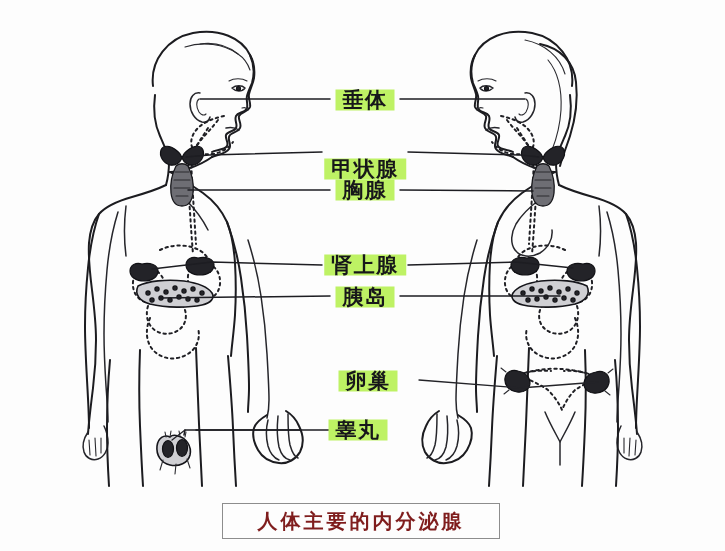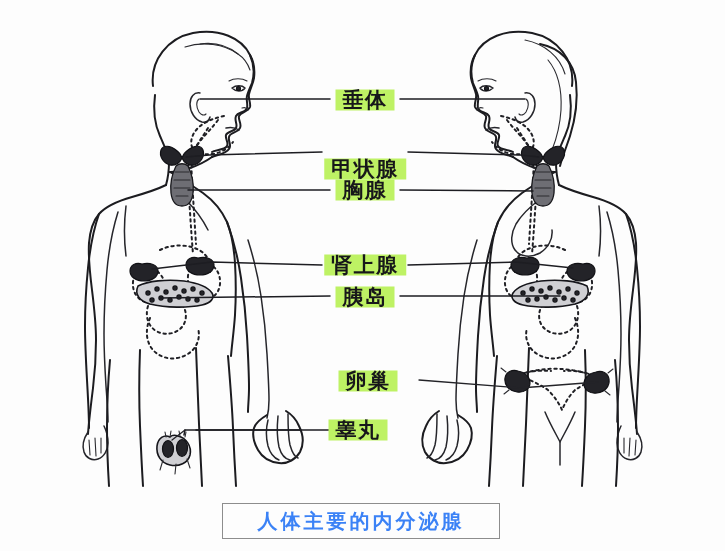--- a/index.html
+++ b/index.html
@@ -57,21 +57,21 @@
     background: #fdfdfd;
     display: flex;
     align-items: center;
     justify-content: center;
     box-sizing: border-box;
   }
   .caption-text {
     font-family: "DejaVu Sans", "Liberation Sans", sans-serif;
     font-size: 20px;
     font-weight: 700;
-    color: #3b82f6;
+    color: #7f1d1d;
     letter-spacing: 3px;
     line-height: 1;
   }
   .body-outline {
     fill: none;
     stroke: #1c1c20;
     stroke-width: 2;
     stroke-linecap: round;
     stroke-linejoin: round;
   }

